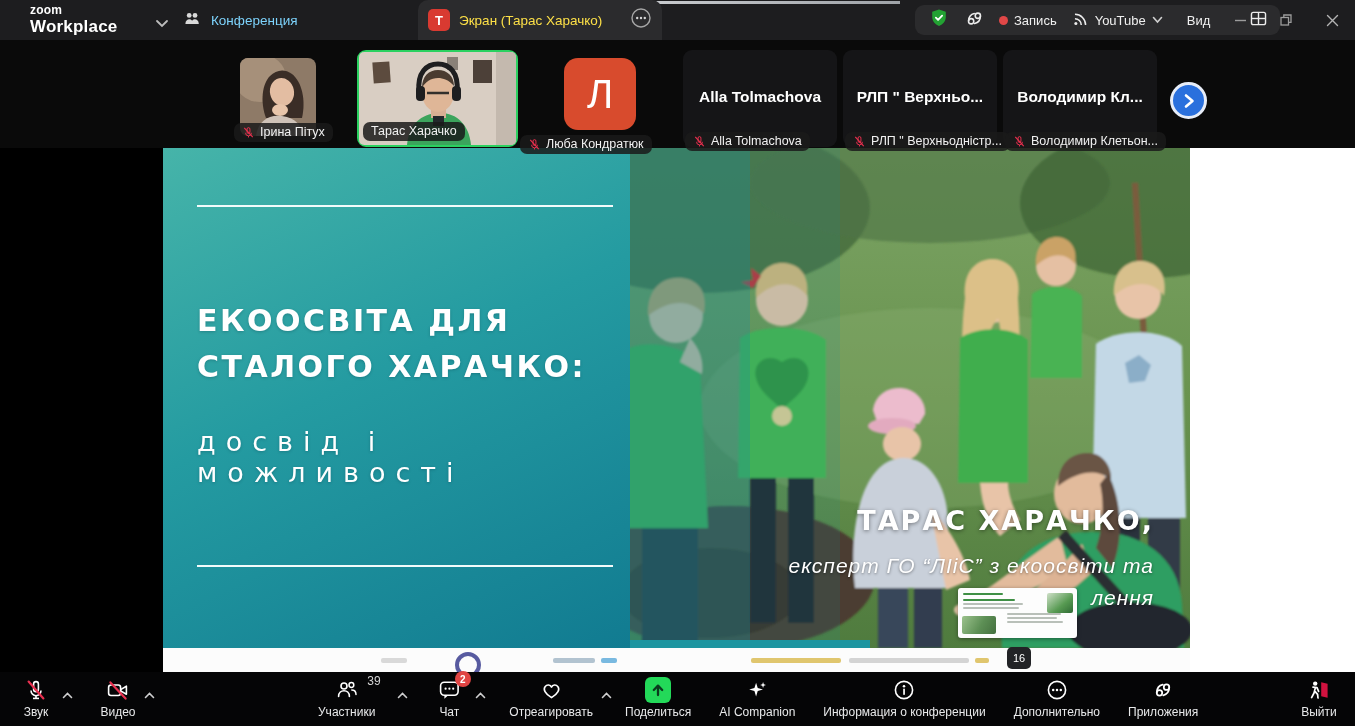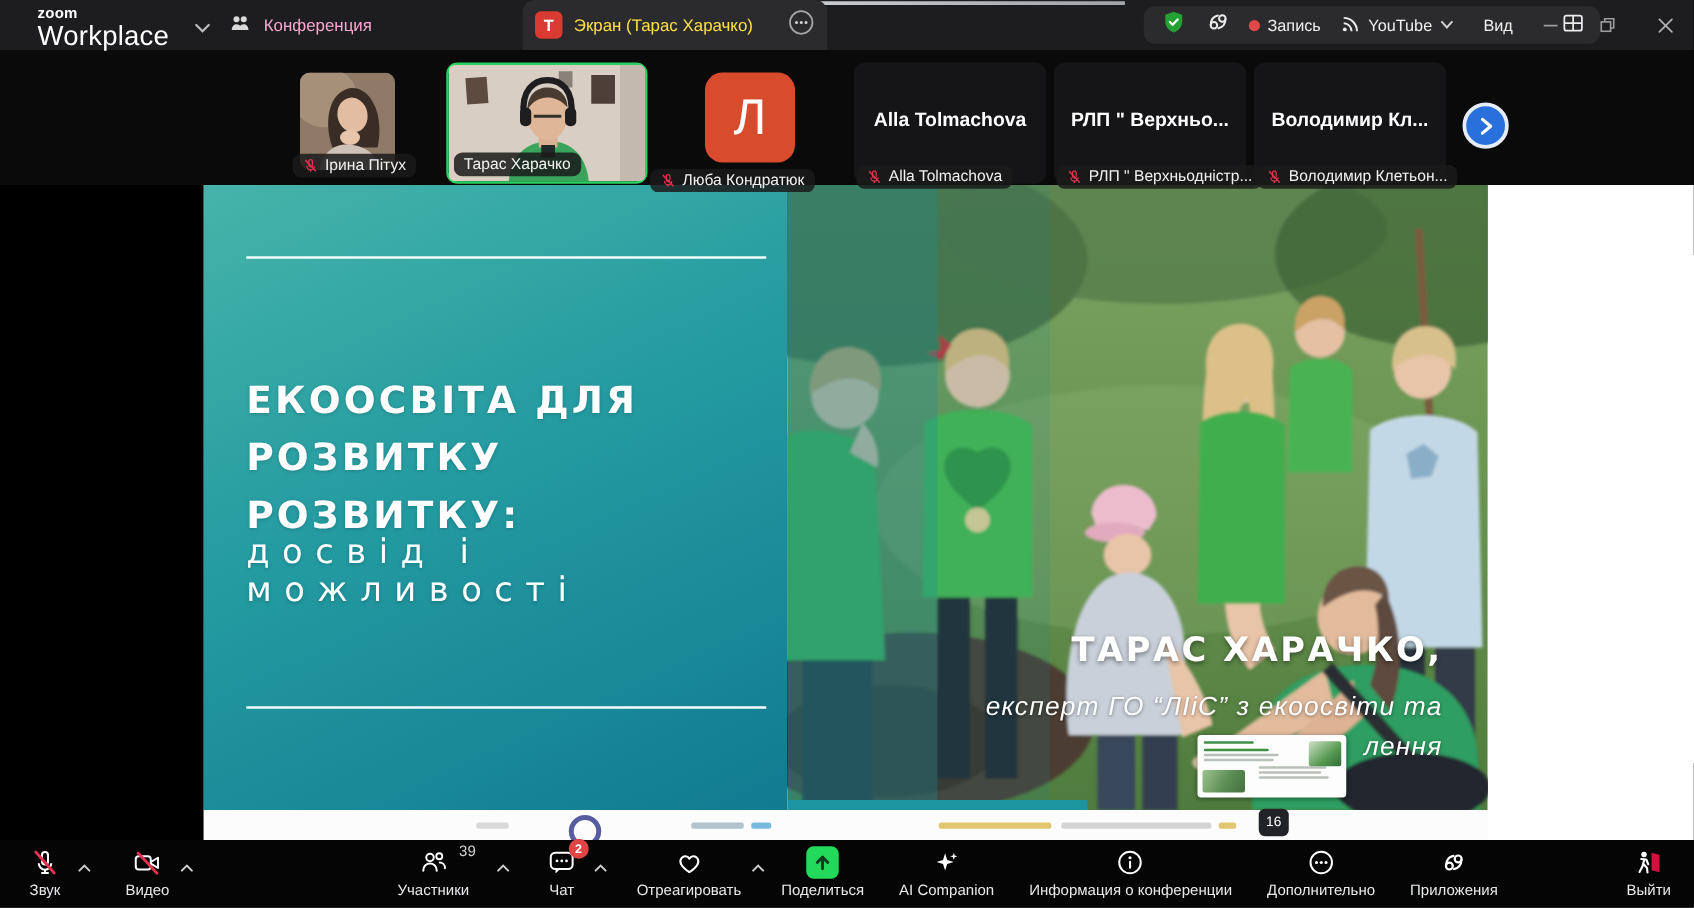--- a/index.html
+++ b/index.html
@@ -7,24 +7,24 @@
   body { font-family:"Liberation Sans", sans-serif; -webkit-font-smoothing:antialiased; }
   .app { position:relative; width:1355px; height:726px; background:#000; }
 
   
   .topbar { position:absolute; top:0; left:0; right:0; height:40px; background:#1d1d1f; z-index:30; }
   .strip-blue { position:absolute; top:0; left:520px; width:36px; height:4px; background:#2e6bd0; }
   .strip-light { position:absolute; top:1px; left:556px; width:344px; height:3px;
                  background:linear-gradient(90deg,#d8dadd,#9fa3a8); }
   .brand { position:absolute; left:30px; top:4px; line-height:1; color:#fff; cursor:default; }
   .brand .z1 { font-size:12px; font-weight:600; letter-spacing:.2px; }
-  .brand .z2 { font-size:22px; font-weight:400; margin-top:2px; letter-spacing:.2px; }
+  .brand .z2 { font-size:17px; font-weight:700; margin-top:2px; letter-spacing:.2px; }
   .brand-caret { position:absolute; left:155px; top:14px; }
   .tab-conf { position:absolute; left:168px; top:0; height:40px; display:flex; align-items:center; gap:9px;
-              padding:0 14px; color:#f9a8d4; font-size:13.5px; }
+              padding:0 14px; color:#7dd3fc; font-size:13.5px; }
   .tab-active { position:absolute; left:418px; top:0; width:244px; height:40px; background:#2b2b2d;
                 border-radius:10px 10px 0 0; display:flex; align-items:center; gap:9px; padding:0 10px; }
   .tab-initial { width:22px; height:22px; border-radius:5px; background:#d93a31; color:#fff; font-size:13px;
                  font-weight:700; display:flex; align-items:center; justify-content:center; }
   .tab-active .tab-text { color:#fde047; font-size:13.5px; flex:1; white-space:nowrap; overflow:hidden; }
   .topbar-controls { position:absolute; left:915px; top:5px; height:30px; background:#2b2b2d; border-radius:9px;
                      display:flex; align-items:center; gap:14px; padding:0 13px; }
   .tc-group { display:flex; align-items:center; gap:6px; color:#f0f0f0; font-size:13px; }
   .rec-dot { width:9px; height:9px; border-radius:50%; background:#e04747; }
   .win-btns { position:absolute; right:0; top:0; height:40px; display:flex; }
@@ -315,21 +315,21 @@
     </button>
   </section>
 
   <main class="stage">
     <div class="slide">
 
       <div class="slide-left">
         <div class="rule top"></div>
         <div class="slide-title">
           <div>ЕКООСВІТА ДЛЯ</div>
-          <div>РОЗВИТКУ РОЗВИТКУ:</div>
+          <div>СТАЛОГО ХАРАЧКО:</div>
         </div>
         <div class="slide-sub">досвід і можливості</div>
         <div class="rule bottom"></div>
       </div>
 
       <div class="slide-right">
         <svg class="photo" viewBox="0 0 560 500" preserveAspectRatio="none">
           <defs>
             <linearGradient id="grass" x1="0" y1="0" x2="0" y2="1">
               <stop offset="0" stop-color="#7ca465"></stop>

